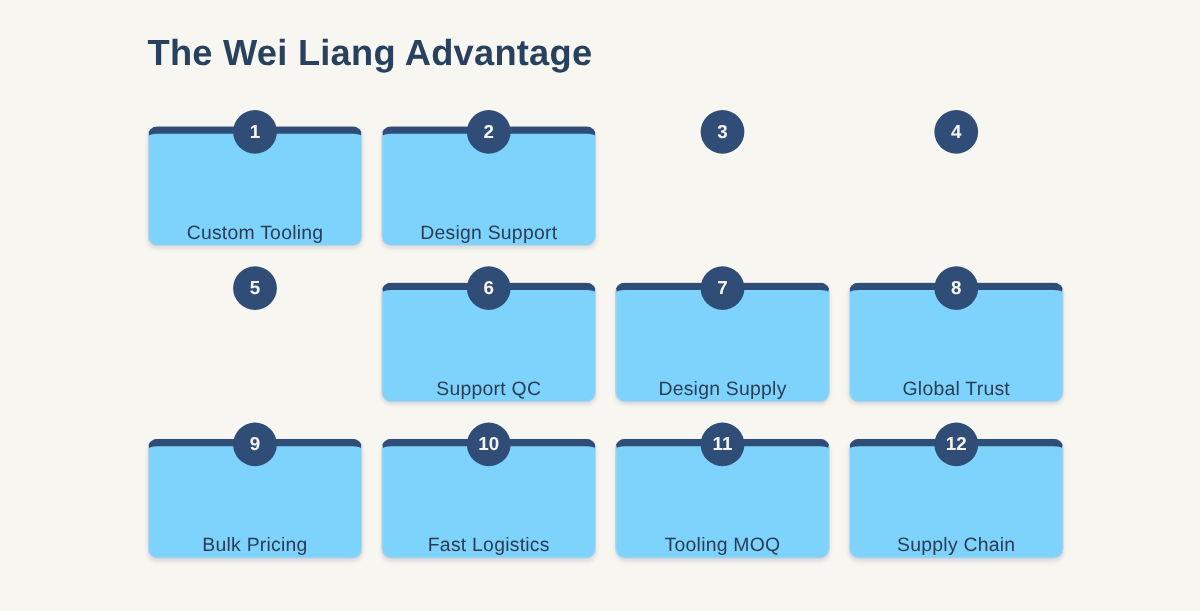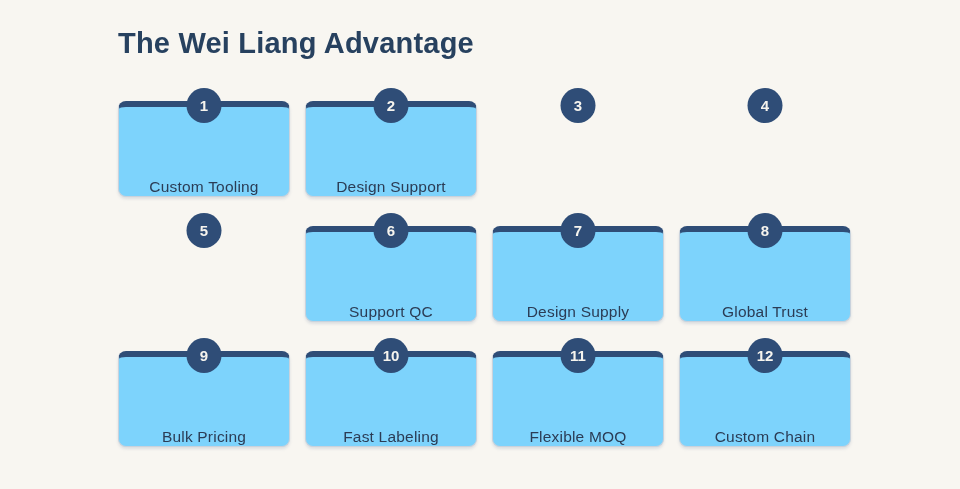--- a/index.html
+++ b/index.html
@@ -131,32 +131,32 @@
     <div class="card-wrap">
       <div class="badge">9</div>
       <div class="card">
         <span class="card-label">Bulk Pricing</span>
       </div>
     </div>
 
     <div class="card-wrap">
       <div class="badge">10</div>
       <div class="card">
-        <span class="card-label">Fast Labeling</span>
+        <span class="card-label">Fast Logistics</span>
       </div>
     </div>
 
     <div class="card-wrap">
       <div class="badge">11</div>
       <div class="card">
-        <span class="card-label">Flexible MOQ</span>
+        <span class="card-label">Tooling MOQ</span>
       </div>
     </div>
 
     <div class="card-wrap">
       <div class="badge">12</div>
       <div class="card">
-        <span class="card-label">Custom Chain</span>
+        <span class="card-label">Supply Chain</span>
       </div>
     </div>
 
   </div>
 </div>
 
 </body></html>

